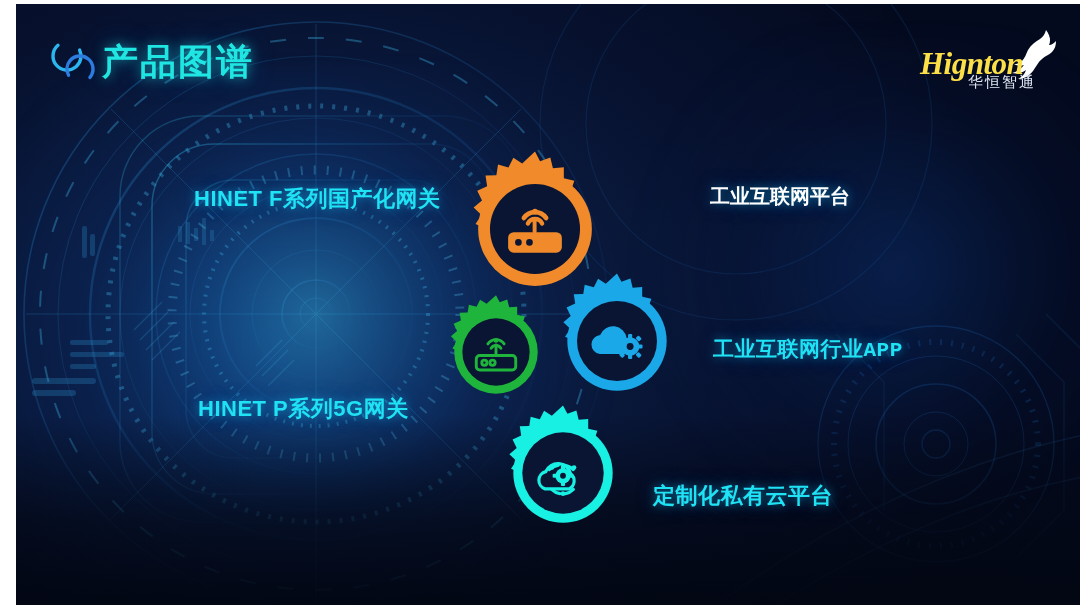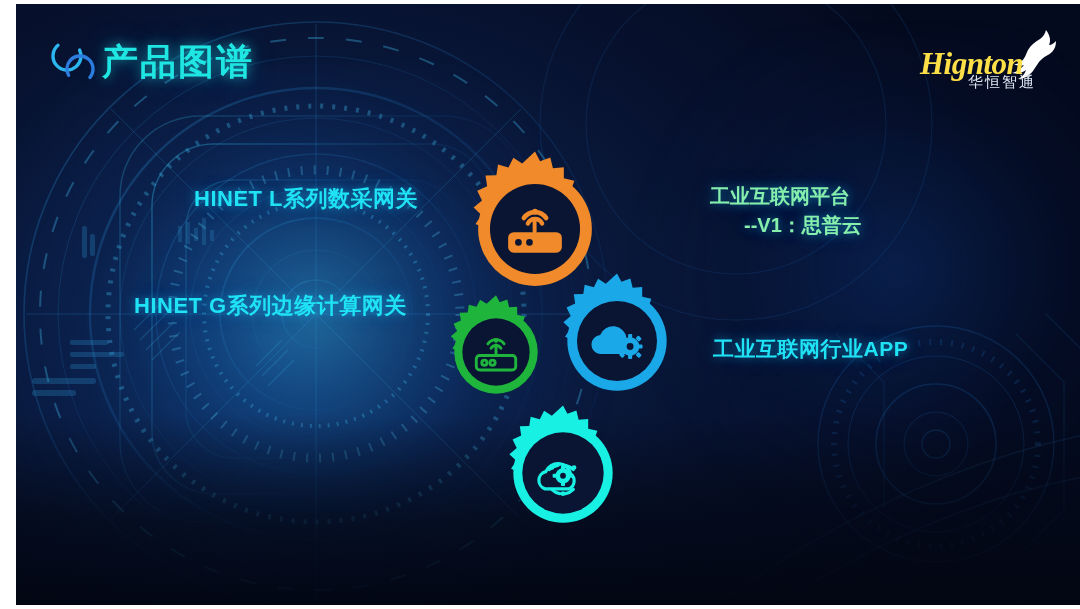--- a/index.html
+++ b/index.html
@@ -85,26 +85,26 @@
     color:#1fe3f5; white-space:nowrap;
     text-shadow:0 0 10px rgba(25,190,240,0.55), 0 0 20px rgba(10,100,190,0.35);
     letter-spacing:0.5px;
     z-index:8;
   }
   .label.sm { font-size:21px; }
   #lbl-l { left:178px; top:180px; }
   #lbl-g { left:118px; top:287px; }
   #lbl-p { left:182px; top:390px; }
   #lbl-f { left:202px; top:489px; }
-  #lbl-app { left:697px; top:331px; }
+  #lbl-app { left:697px; top:331px;font-family:Liberation Mono, monospace; }
   #lbl-pc  { left:637px; top:477px; }
 
   .plat-block { position:absolute; left:694px; top:178px; z-index:8; }
   .plat-line {
-    font-size:20px; font-weight:bold; color:#86efac;
+    font-size:20px; font-weight:bold; color:#ffffff;
     text-shadow:0 0 10px rgba(25,190,240,0.55), 0 0 20px rgba(10,100,190,0.35);
     white-space:nowrap; line-height:1.45;
   }
   .plat-line.indent { padding-left:34px; }
 </style>
 </head>
 <body>
 
 <div id="slide">
 
@@ -371,23 +371,23 @@
         <rect x="97" y="113" width="6" height="6" rx="1.5"></rect>
         <rect x="85" y="101" width="6" height="6" rx="1.5"></rect>
         <rect x="109" y="101" width="6" height="6" rx="1.5"></rect>
       </g>
       <circle cx="84" cy="92" r="3.4" fill="#19F0E4"></circle>
       <circle cx="116" cy="92" r="3.4" fill="#19F0E4"></circle>
       <circle cx="100" cy="130" r="3.4" fill="#19F0E4"></circle>
     </svg>
   </div>
 
-  <div class="label" id="lbl-l">HINET L系列数采网关</div>
-  <div class="label" id="lbl-g">HINET G系列边缘计算网关</div>
+  <div class="label" id="lbl-l">HINET F系列国产化网关</div>
+  <div class="label" id="lbl-p">HINET P系列5G网关</div>
 
   <div class="plat-block">
     <div class="plat-line">工业互联网平台</div>
-    <div class="plat-line indent">--V1：思普云</div>
   </div>
 
   <div class="label sm" id="lbl-app">工业互联网行业APP</div>
+  <div class="label" id="lbl-pc">定制化私有云平台</div>
 
 </div>
 
 </body></html>

